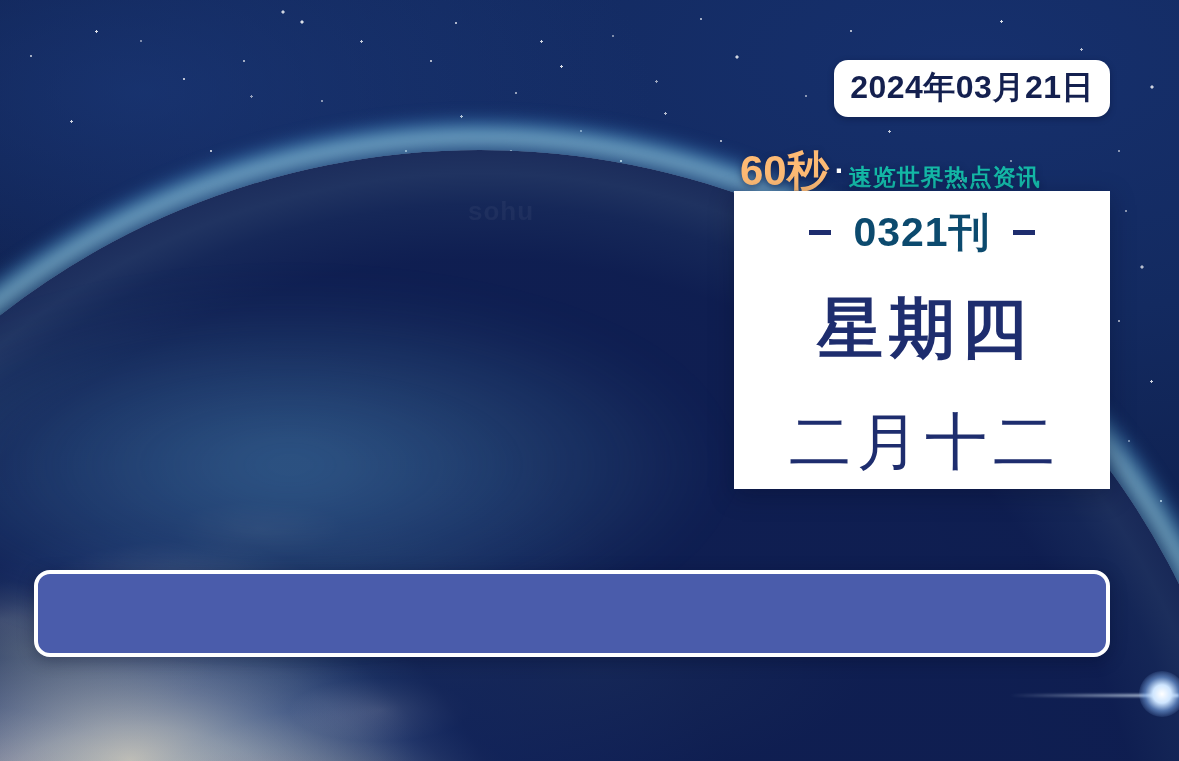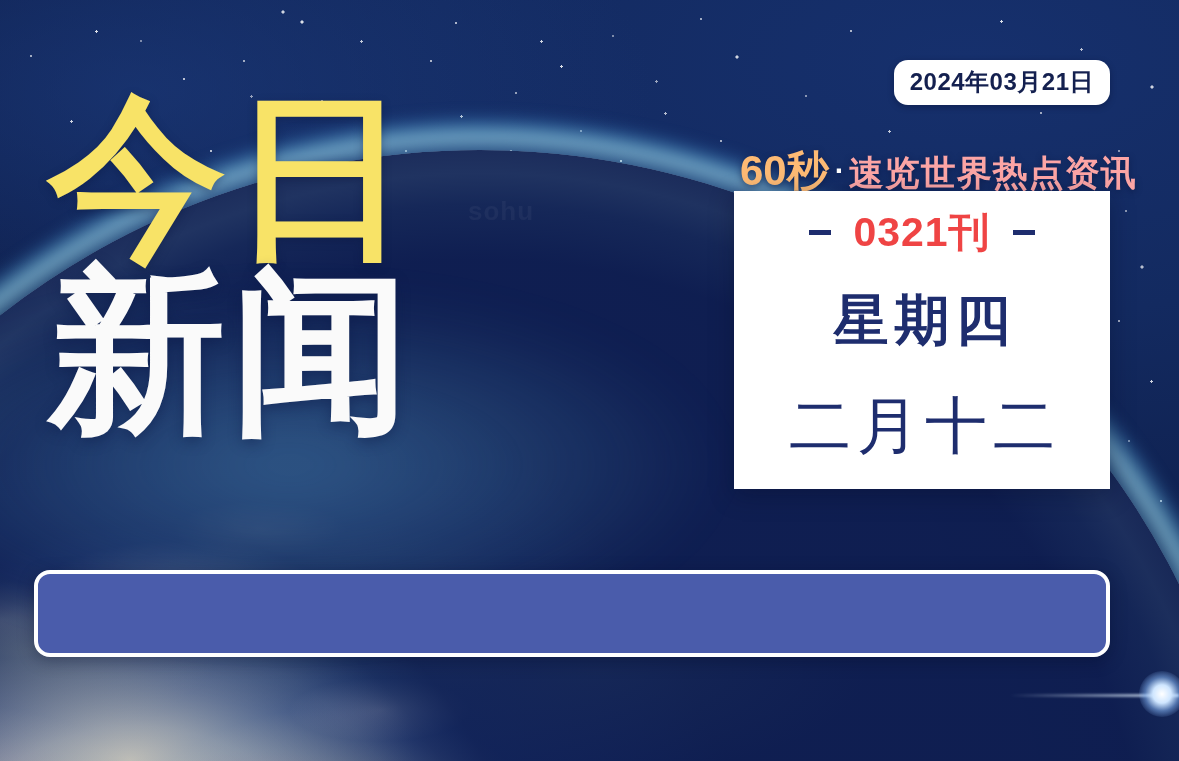--- a/index.html
+++ b/index.html
@@ -299,21 +299,21 @@
     top: 60px;
     width: 376px;
   }
 
   .date-badge {
     position: absolute;
     right: 0;
     top: 0;
     background: #ffffff;
     color: #14204f;
-    font-size: 24px;
+    font-size: 32px;
     font-weight: 700;
     padding: 6px 16px 7px;
     border-radius: 14px;
     letter-spacing: .5px;
     white-space: nowrap;
     box-shadow: 0 2px 6px rgba(5,12,40,.35);
   }
 
   .tagline {
     position: absolute;
@@ -330,23 +330,23 @@
   }
   .tagline .dot {
     font-size: 30px;
     font-weight: 900;
     color: #ffffff;
     margin: 0 4px 0 6px;
     position: relative;
     top: -4px;
   }
   .tagline .desc {
-    font-size: 35px;
+    font-size: 23px;
     font-weight: 900;
-    color: #fca5a5;
+    color: #14b8a6;
     letter-spacing: 1px;
   }
 
   .info-card {
     position: absolute;
     left: 0;
     top: 131px;
     width: 376px;
     height: 298px;
     background: #ffffff;
@@ -368,25 +368,25 @@
   .issue-dash {
     display: inline-block;
     width: 22px;
     height: 5px;
     background: #1E2D6E;
   }
   .issue-no {
     font-size: 41px;
     font-weight: 700;
     letter-spacing: 1px;
-    color: #ef4444;
+    color: #0c4a6e;
   }
   .weekday {
     margin-top: 24px;
-    font-size: 55px;
+    font-size: 66px;
     font-weight: 700;
     letter-spacing: 6px;
     color: #1E2D6E;
     text-indent: 6px;
   }
   .lunar {
     margin-top: 26px;
     font-size: 62px;
     font-weight: 400;
     letter-spacing: 6px;
@@ -424,24 +424,20 @@
     <div class="earth-globe"></div>
     <div class="earth-shade"></div>
   </div>
   <div class="limb-glow"></div>
 
   <div class="flare-streak"></div>
   <div class="flare"></div>
 
   <div class="watermark">sohu</div>
 
-  <div class="masthead">
-    <span class="mast-line today">今日</span>
-    <span class="mast-line news">新闻</span>
-  </div>
 
   <div class="right-col">
 
     <div class="date-badge">2024年03月21日</div>
 
     <div class="tagline">
       <span class="sec">60秒</span><span class="dot">·</span><span class="desc">速览世界热点资讯</span>
     </div>
 
     <div class="info-card">

